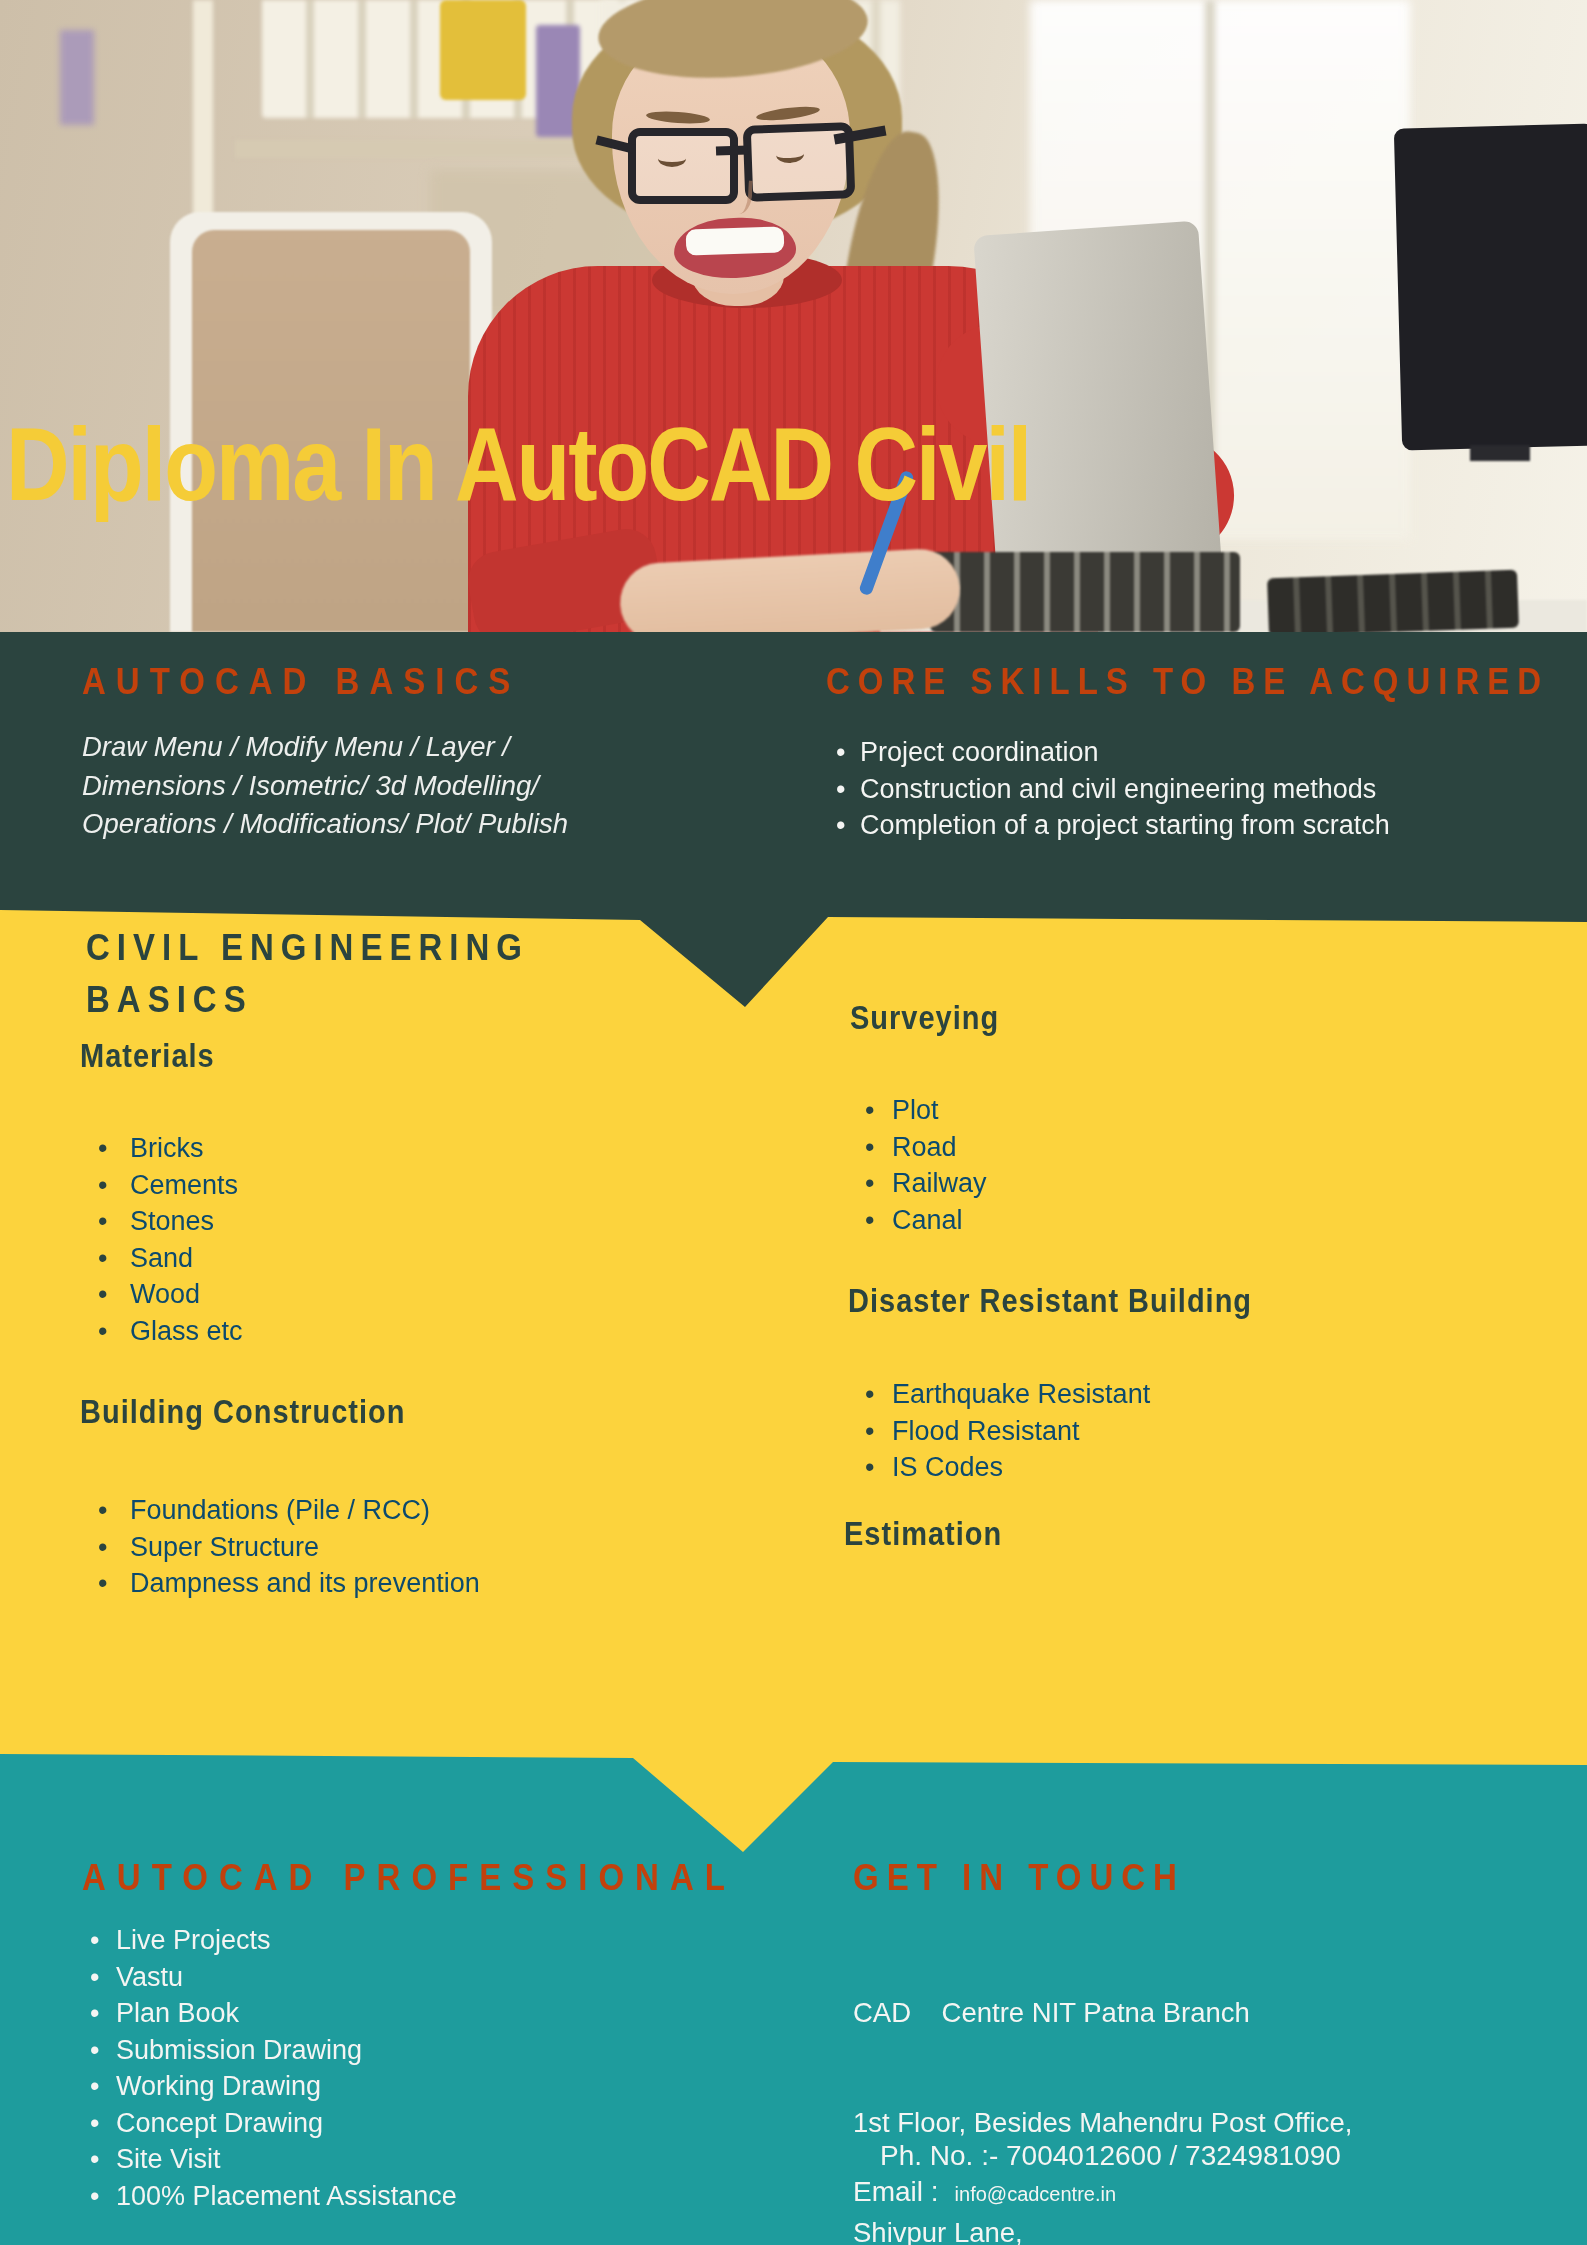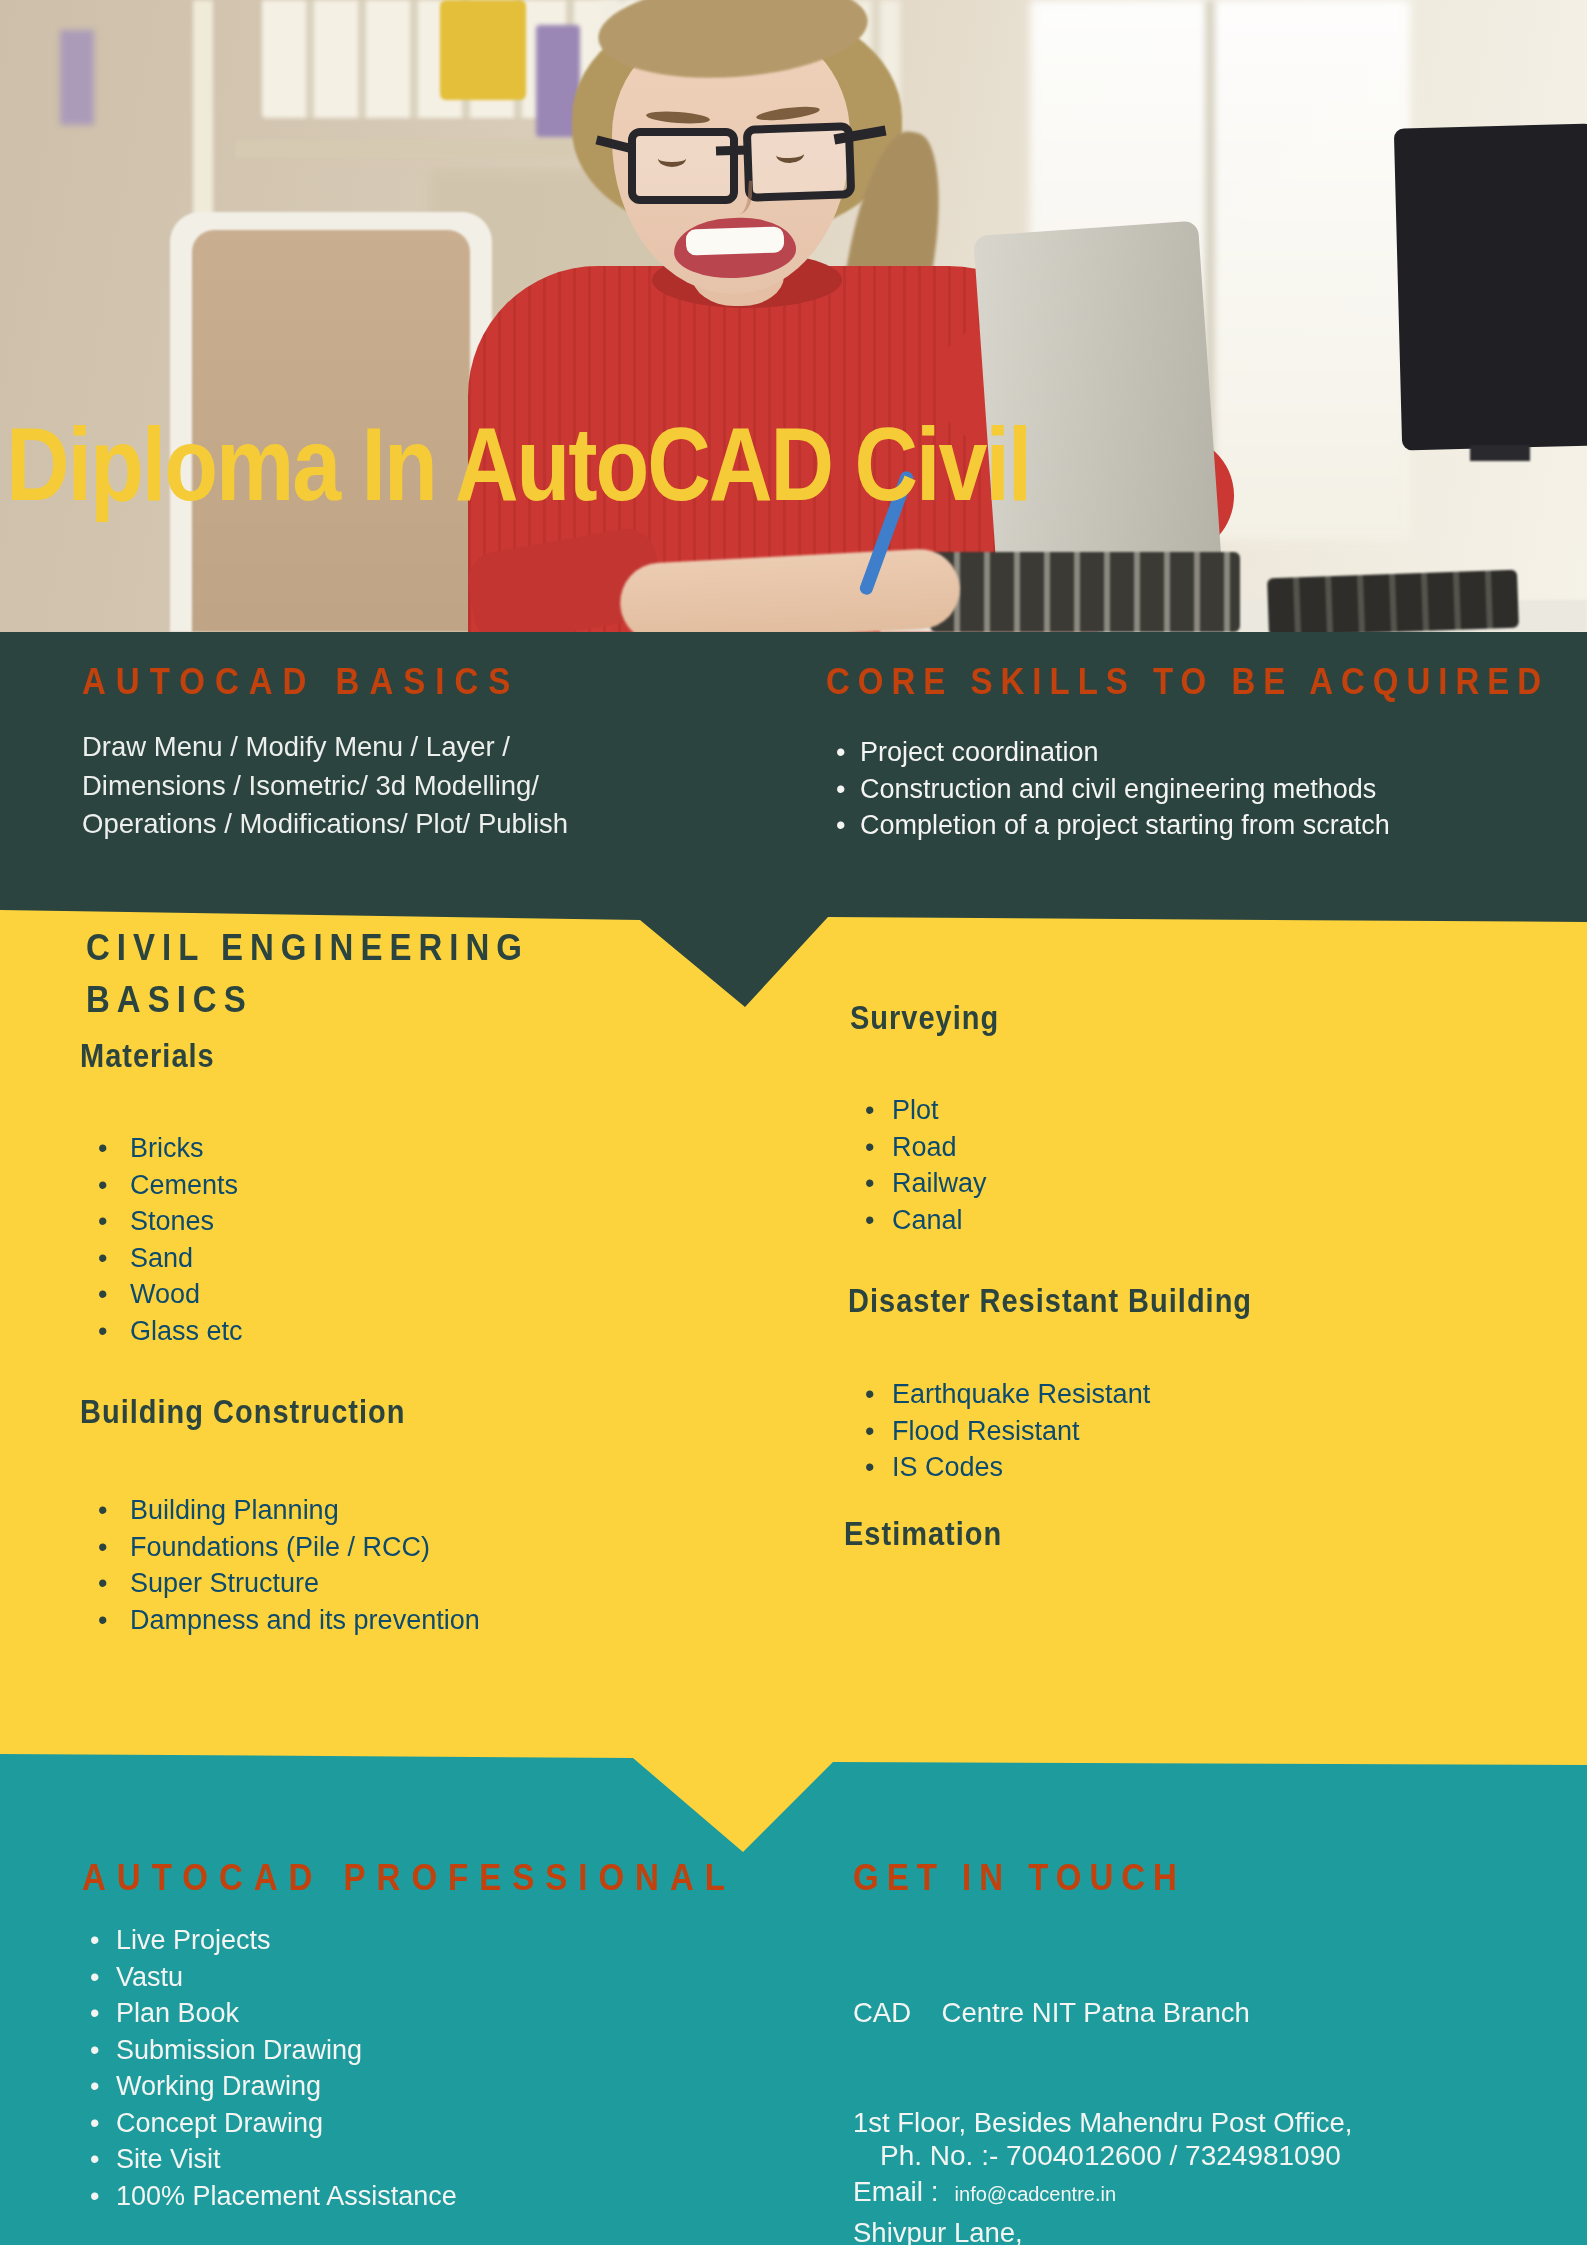--- a/index.html
+++ b/index.html
@@ -88,21 +88,21 @@
   <div class="ph" style="left:620px;top:556px;width:340px;height:80px;background:linear-gradient(#ecccb2,#e2bd9f);border-radius:40px;transform:rotate(-3deg);filter:blur(1px);"></div>
   <div class="ph" style="left:880px;top:468px;width:13px;height:130px;background:#3F7ECB;border-radius:6px;transform:rotate(20deg);"></div>
 </div>
 
 <div class="band-dark"></div>
 <div class="band-teal"></div>
 
 <div class="txt title"><span class="stretch">Diploma In AutoCAD Civil</span></div>
 
 <div class="txt hsec" style="left:82px;top:660px;letter-spacing:10px;"><span class="stretch">AUTOCAD BASICS</span></div>
-<div class="txt para" style="left:82px;top:728px;">
+<div class="txt para" style="left:82px;top:728px;font-style:italic;">
   <div>Draw Menu / Modify Menu / Layer /</div>
   <div>Dimensions / Isometric/ 3d Modelling/</div>
   <div>Operations / Modifications/ Plot/ Publish</div>
 </div>
 
 <div class="txt hsec" style="left:826px;top:660px;letter-spacing:8px;"><span class="stretch">CORE SKILLS TO BE ACQUIRED</span></div>
 <ul class="txt list light" style="left:826px;top:734px;--pl:34px;--dl:10px;">
   <li>Project coordination</li>
   <li>Construction and civil engineering methods</li>
   <li>Completion of a project starting from scratch</li>
@@ -115,21 +115,20 @@
   <li>Bricks</li>
   <li>Cements</li>
   <li>Stones</li>
   <li>Sand</li>
   <li>Wood</li>
   <li>Glass etc</li>
 </ul>
 
 <div class="txt sub" style="left:80px;top:1394px;"><span class="stretch">Building Construction</span></div>
 <ul class="txt list darkt" style="left:84px;top:1492px;--pl:46px;--dl:14px;">
-  <li>Building Planning</li>
   <li>Foundations (Pile / RCC)</li>
   <li>Super Structure</li>
   <li>Dampness and its prevention</li>
 </ul>
 
 <div class="txt sub" style="left:850px;top:1000px;"><span class="stretch">Surveying</span></div>
 <ul class="txt list darkt" style="left:852px;top:1092px;--pl:40px;--dl:13px;">
   <li>Plot</li>
   <li>Road</li>
   <li>Railway</li>

